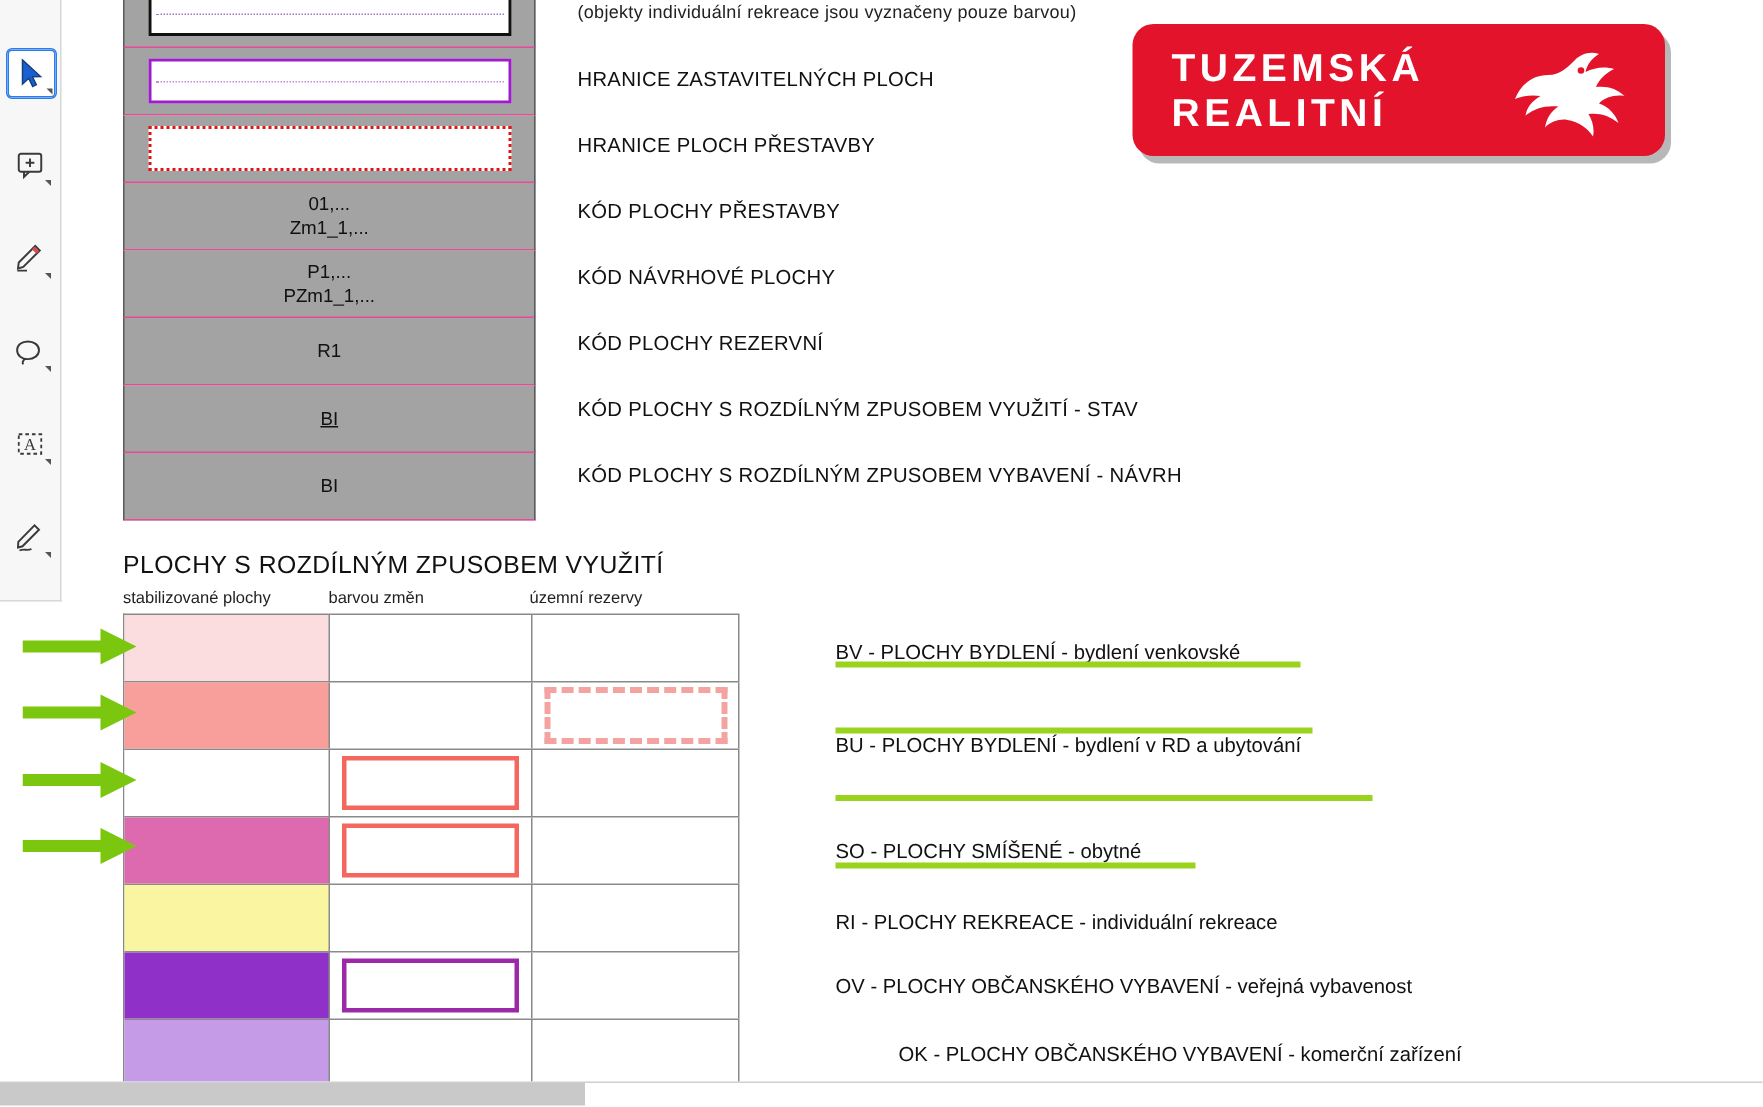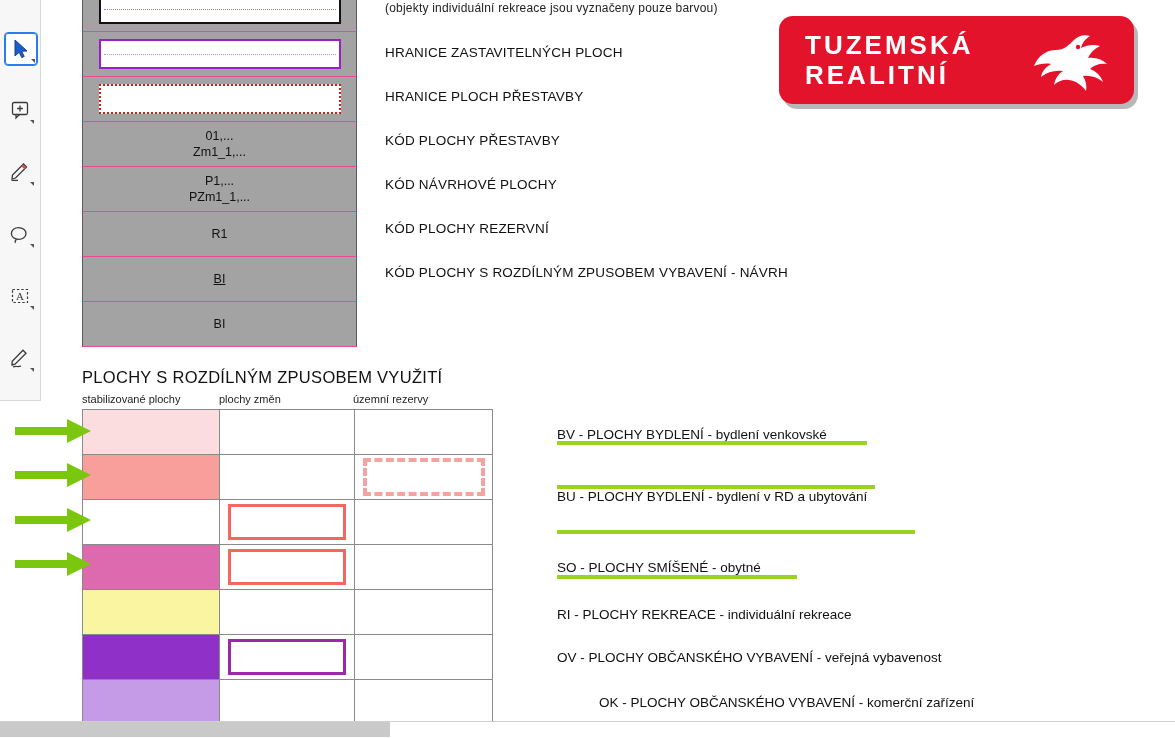--- a/index.html
+++ b/index.html
@@ -230,21 +230,20 @@
     position: absolute;
     left: 755px;
     top: 16px;
     width: 355px;
     height: 88px;
     background: #e3132b;
     border-radius: 14px;
     box-shadow: 4px 5px 0 rgba(0,0,0,.28);
     display: flex;
     align-items: center;
-    margin-left: 24px;
   }
   #logo-text {
     margin-left: 26px;
     color: #ffffff;
     font-weight: bold;
     font-size: 26px;
     line-height: 30px;
     letter-spacing: 3px;
   }
   #logo-mark {
@@ -361,28 +360,29 @@
     </div>
   </div>
 
   <div id="legend-top-labels">
     <div class="ltl sub">(objekty individuální rekreace jsou vyznačeny pouze barvou)</div>
     <div class="ltl">HRANICE ZASTAVITELNÝCH PLOCH</div>
     <div class="ltl">HRANICE PLOCH PŘESTAVBY</div>
     <div class="ltl">KÓD PLOCHY PŘESTAVBY</div>
     <div class="ltl">KÓD NÁVRHOVÉ PLOCHY</div>
     <div class="ltl">KÓD PLOCHY REZERVNÍ</div>
+    <div class="ltl">KÓD PLOCHY S ROZDÍLNÝM ZPUSOBEM VYUŽITÍ - STAV</div>
     <div class="ltl">KÓD PLOCHY S ROZDÍLNÝM ZPUSOBEM VYBAVENÍ - NÁVRH</div>
   </div>
 
   <div id="section-title">PLOCHY S ROZDÍLNÝM ZPUSOBEM VYUŽITÍ</div>
 
   <div id="cat-head">
     <div class="ch c1">stabilizované plochy</div>
-    <div class="ch c2">plochy změn</div>
+    <div class="ch c2">barvou změn</div>
     <div class="ch c3">územní rezervy</div>
   </div>
 
   <div id="cat-table">
 
     <div class="cat-row">
       <div class="cell c1" style="background:#fbdcdf;"></div>
       <div class="cell c2"></div>
       <div class="cell c3"></div>
     </div>

